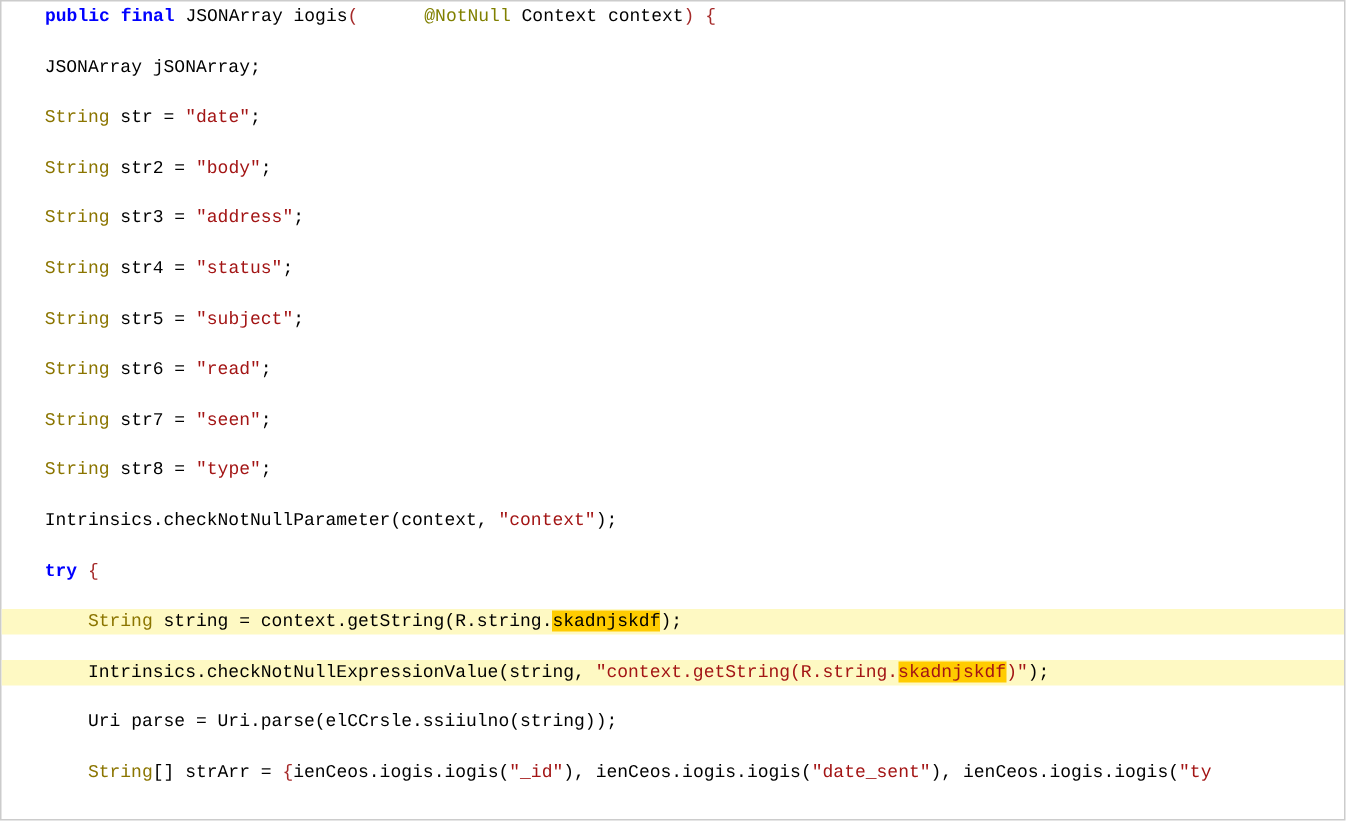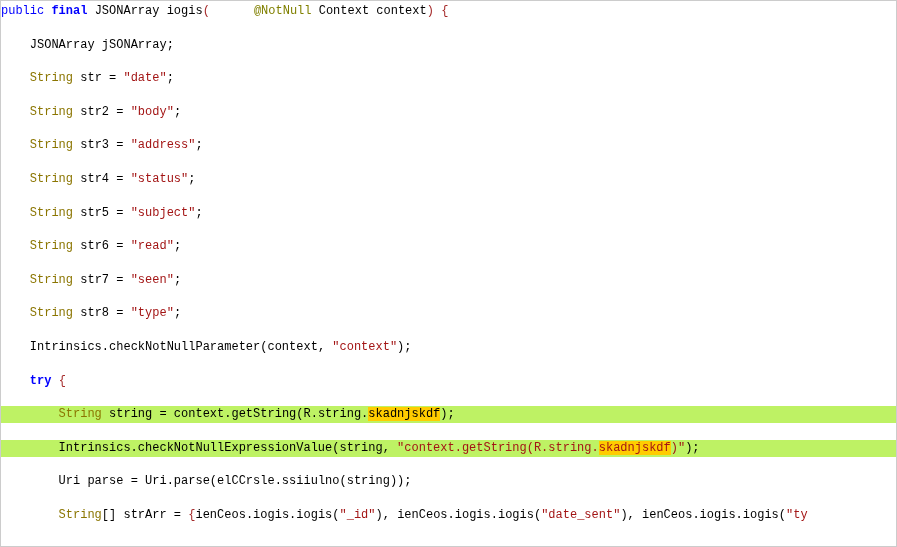--- a/index.html
+++ b/index.html
@@ -15,29 +15,29 @@
     overflow: hidden;
     border: 1px solid #cccccc;
     box-sizing: border-box;
   }
   pre {
     margin: 0;
     padding: 2px 0 0 0;
     white-space: pre;
     font-family: inherit;
   }
-  .kw-public { color: #0000ff; font-weight: normal; }
+  .kw-public { color: #0000ff; font-weight: bold; padding-left: 29px; }
   .kw-final { color: #0000ff; font-weight: bold; }
   .kw-new { color: #0000ff; font-weight: bold; }
   .kw-try { color: #0000ff; font-weight: bold; }
   .type { color: #8b7500; }
   .annot { color: #808000; padding-left: 44px; }
   .string { color: #a31515; }
   .paren { color: #a52a2a; }
-  .hl-line { background: #bef264; display: inline-block; width: 100%; }
+  .hl-line { background: #fef9c3; display: inline-block; width: 100%; }
   .hl-word { background: #ffcc00; }
   .line { display: block; }
 </style>
 </head>
 <body>
 
 <pre><span class="line"><span class="kw-public">public</span> <span class="kw-final">final</span> <span>JSONArray</span> <span>iogis</span><span class="paren">(</span><span class="annot">@NotNull</span> <span>Context</span> <span>context</span><span class="paren">) {</span></span>
 <span class="line">    <span>JSONArray</span> <span>jSONArray</span>;</span>
 <span class="line">    <span class="type">String</span> <span>str</span> = <span class="string">"date"</span>;</span>
 <span class="line">    <span class="type">String</span> <span>str2</span> = <span class="string">"body"</span>;</span>

